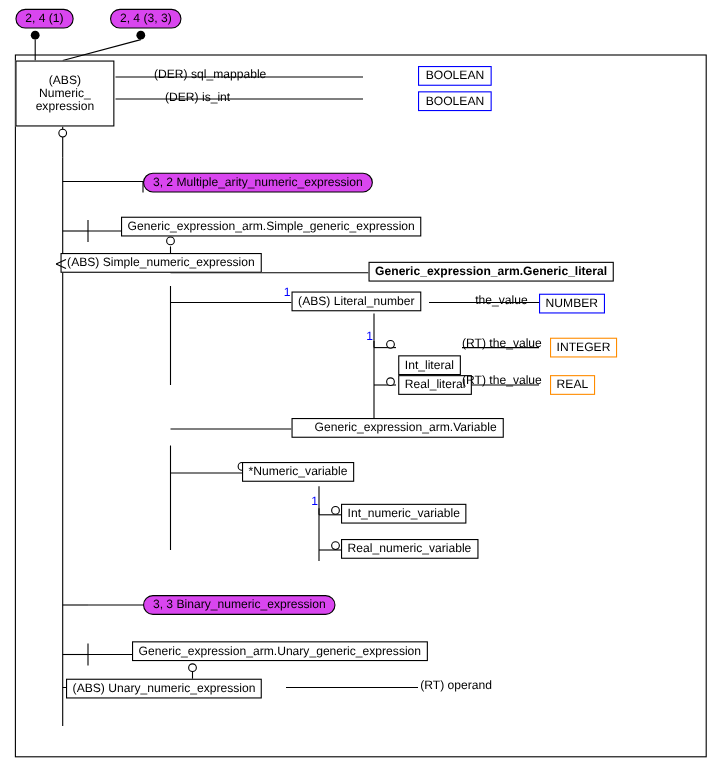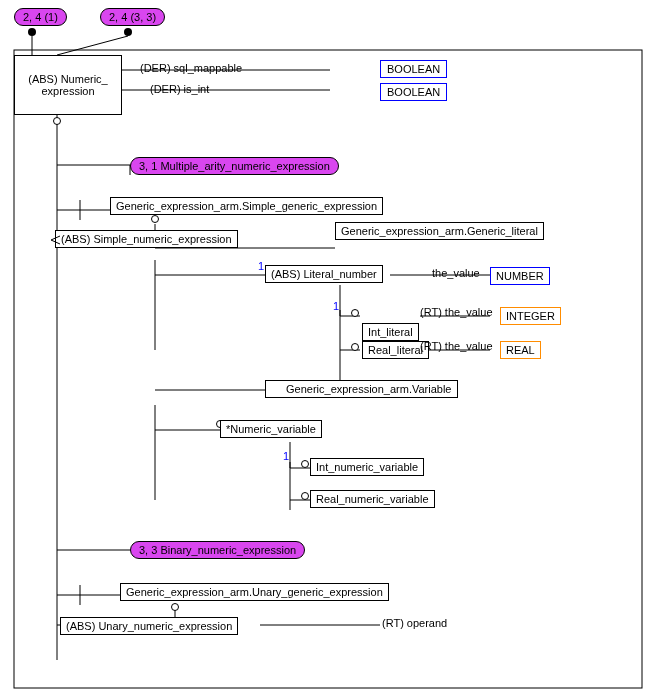--- a/index.html
+++ b/index.html
@@ -154,50 +154,50 @@
   <div class="rounded" style="left:100px;top:8px;font-size:11px;">2, 4 (3, 3)</div>
 
   <div class="filled-circle" style="left:28px;top:28px;"></div>
   <div class="filled-circle" style="left:124px;top:28px;"></div>
 
   <svg style="position:absolute;top:0;left:0;width:654px;height:691px;pointer-events:none;">
     <line x1="32" y1="36" x2="32" y2="55" stroke="#000" stroke-width="1"></line>
     <line x1="128" y1="36" x2="57" y2="55" stroke="#000" stroke-width="1"></line>
   </svg>
 
-  <div class="box" style="left:14px;top:55px;width:108px;height:60px;display:flex;align-items:center;justify-content:center;">
+  <div class="box" style="left:14px;top:55px;width:90px;height:60px;display:flex;align-items:center;justify-content:center;">
     <span style="white-space:pre-wrap;text-align:center;font-size:11px;">(ABS) Numeric_
 expression</span>
   </div>
 
   <div class="label" style="left:140px;top:62px;">(DER) sql_mappable</div>
 
   <div class="label" style="left:150px;top:83px;">(DER) is_int</div>
 
   <div class="box box-blue" style="left:380px;top:60px;padding:2px 6px;">BOOLEAN</div>
 
   <div class="box box-blue" style="left:380px;top:83px;padding:2px 6px;">BOOLEAN</div>
 
   <div class="small-circle" style="left:53px;top:117px;"></div>
 
-  <div class="rounded" style="left:130px;top:157px;">3, 1 Multiple_arity_numeric_expression</div>
+  <div class="rounded" style="left:130px;top:157px;">3, 2 Multiple_arity_numeric_expression</div>
 
   <div class="box" style="left:110px;top:197px;">Generic_expression_arm.Simple_generic_expression</div>
 
   <div class="small-circle" style="left:151px;top:215px;"></div>
 
   <div class="box" style="left:55px;top:230px;padding:2px 5px;">(ABS) Simple_numeric_expression</div>
 
   <svg style="position:absolute;top:0;left:0;width:654px;height:691px;pointer-events:none;">
 
     <line x1="51" y1="240" x2="60" y2="236" stroke="#000" stroke-width="1"></line>
     <line x1="51" y1="240" x2="60" y2="244" stroke="#000" stroke-width="1"></line>
   </svg>
 
-  <div class="box" style="left:335px;top:222px;">Generic_expression_arm.Generic_literal</div>
+  <div class="box" style="left:335px;top:238px;font-weight:bold;">Generic_expression_arm.Generic_literal</div>
 
   <div class="label label-blue" style="left:258px;top:260px;">1</div>
 
   <div class="box" style="left:265px;top:265px;text-align:center;">(ABS) Literal_number</div>
 
   <div class="label" style="left:432px;top:267px;">the_value</div>
 
   <div class="box box-blue" style="left:490px;top:267px;">NUMBER</div>
 
   <div class="label label-blue" style="left:333px;top:300px;">1</div>

